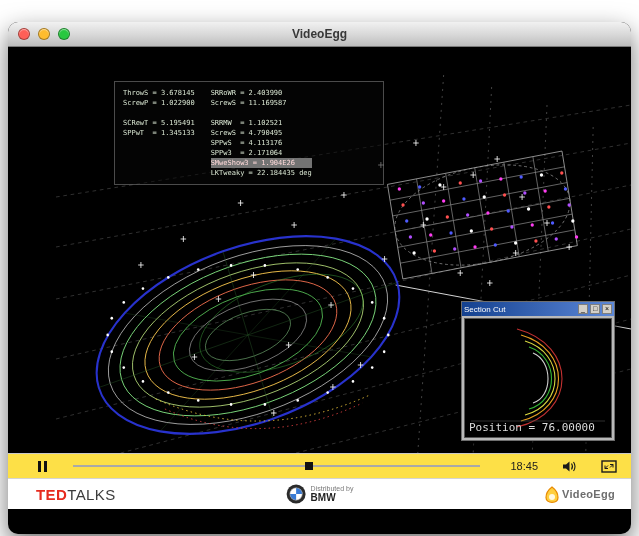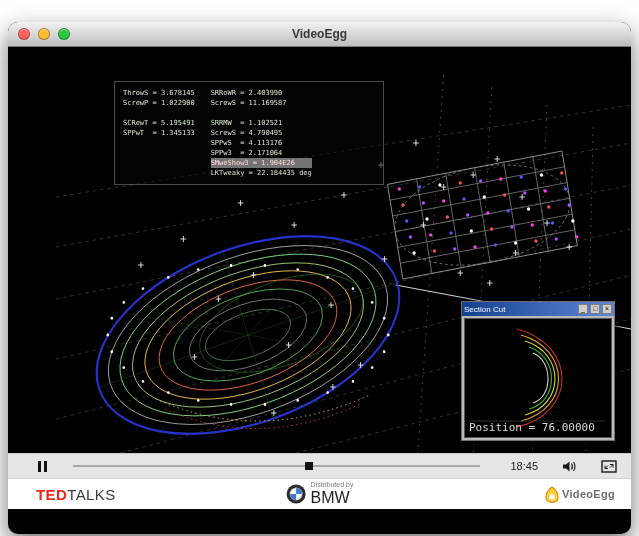--- a/index.html
+++ b/index.html
@@ -30,40 +30,40 @@
          border:1px solid #6e6e6e;box-shadow:2px 3px 9px rgba(0,0,0,.65);}
   .inset-title{height:14px;background:linear-gradient(90deg,#14418f,#5d88d8);display:flex;
                align-items:center;gap:2px;padding:0 2px;color:#fff;font-size:8px;}
   .inset-title .t{flex:1;white-space:nowrap;overflow:hidden;}
   .win-btn{width:10px;height:10px;background:#d4d0c8;border:1px solid #7f7f7f;font-size:7px;
            line-height:8px;text-align:center;color:#000;box-sizing:border-box;}
   .inset-body{position:relative;height:118px;background:#000;margin:2px;border:1px solid #555;}
   .inset-readout{position:absolute;left:4px;bottom:3px;font-family:"DejaVu Sans Mono",monospace;
                  font-size:11px;color:#ddd;}
   
-  .controls{height:24px;background:#e5e5e5;display:flex;align-items:center;gap:24px;
+  .controls{height:24px;background:#fde047;display:flex;align-items:center;gap:24px;
             padding:0 14px 0 28px;border-top:1px solid #c9c9c9;}
   .pause{display:flex;gap:3px;cursor:pointer;padding:2px;}
   .pause span{width:3px;height:11px;background:#101010;display:block;}
   .track{flex:1;position:relative;height:12px;cursor:pointer;}
   .track-line{position:absolute;left:0;right:0;top:5px;height:2px;background:#a9a9a9;}
   .progress-handle{position:absolute;top:2px;width:8px;height:8px;background:#111;cursor:ew-resize;}
   .time{font-size:11px;color:#1d1d1d;min-width:34px;text-align:right;}
   .cicon{display:block;cursor:pointer;}
   
   .footer{height:30px;background:#fff;display:flex;align-items:center;
           padding:0 16px 0 28px;border-top:1px solid #d4d4d4;position:relative;}
   .ted{font-size:15px;font-weight:bold;letter-spacing:.4px;cursor:pointer;}
   .ted .red{color:#e62b1e;}
   .ted .dark{color:#3c3c3c;font-weight:normal;}
   .bmw-credit{position:absolute;left:50%;transform:translateX(-50%);display:flex;
               align-items:center;gap:5px;cursor:pointer;}
   .bmw-text{display:flex;flex-direction:column;line-height:1.1;}
   .bmw-dist{font-size:7px;color:#787878;}
-  .bmw-name{font-size:16px;font-weight:normal;color:#1f1f1f;}
+  .bmw-name{font-size:10px;font-weight:bold;color:#1f1f1f;}
   .videoegg{margin-left:auto;display:flex;align-items:center;gap:3px;cursor:pointer;}
   .ve-text{font-size:11px;color:#6d6d6d;font-weight:bold;letter-spacing:.3px;}
 </style>
 </head>
 <body>
 
 <div class="stage">
   <div class="window">
 
     <div class="titlebar">

